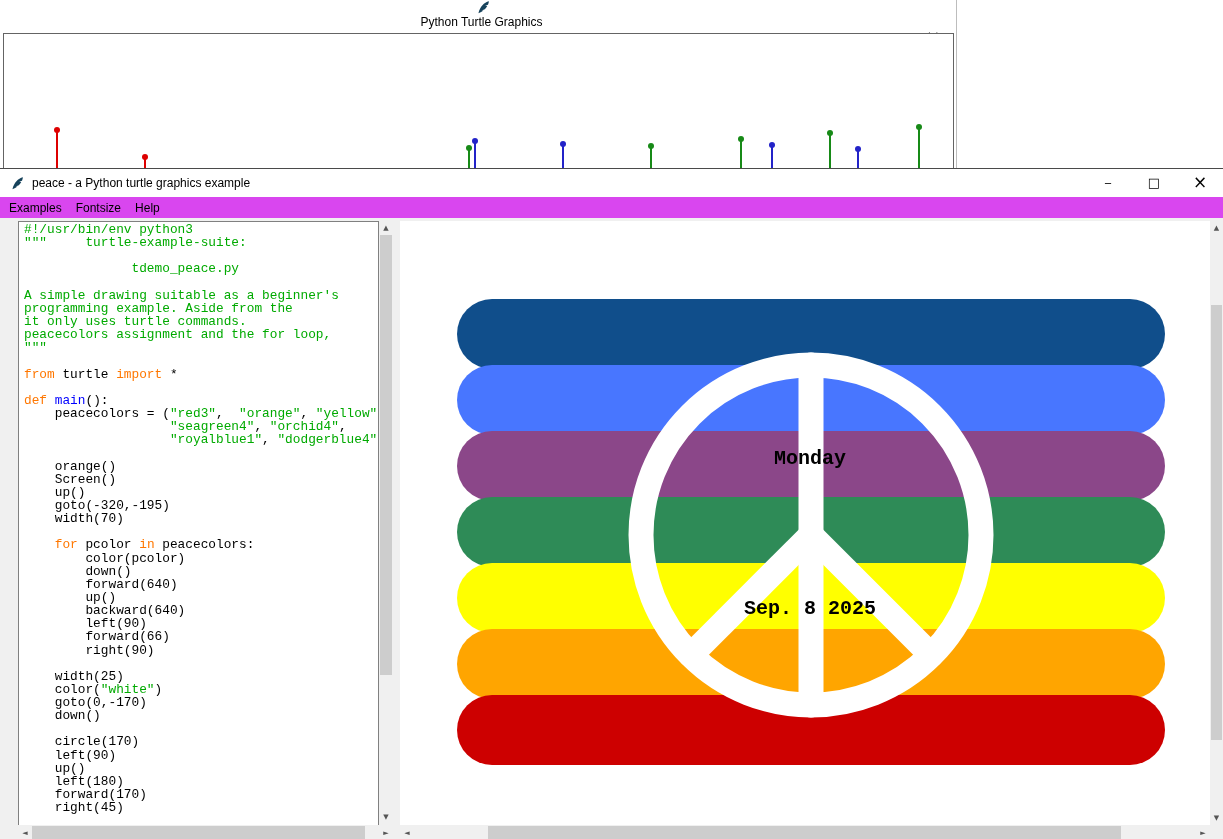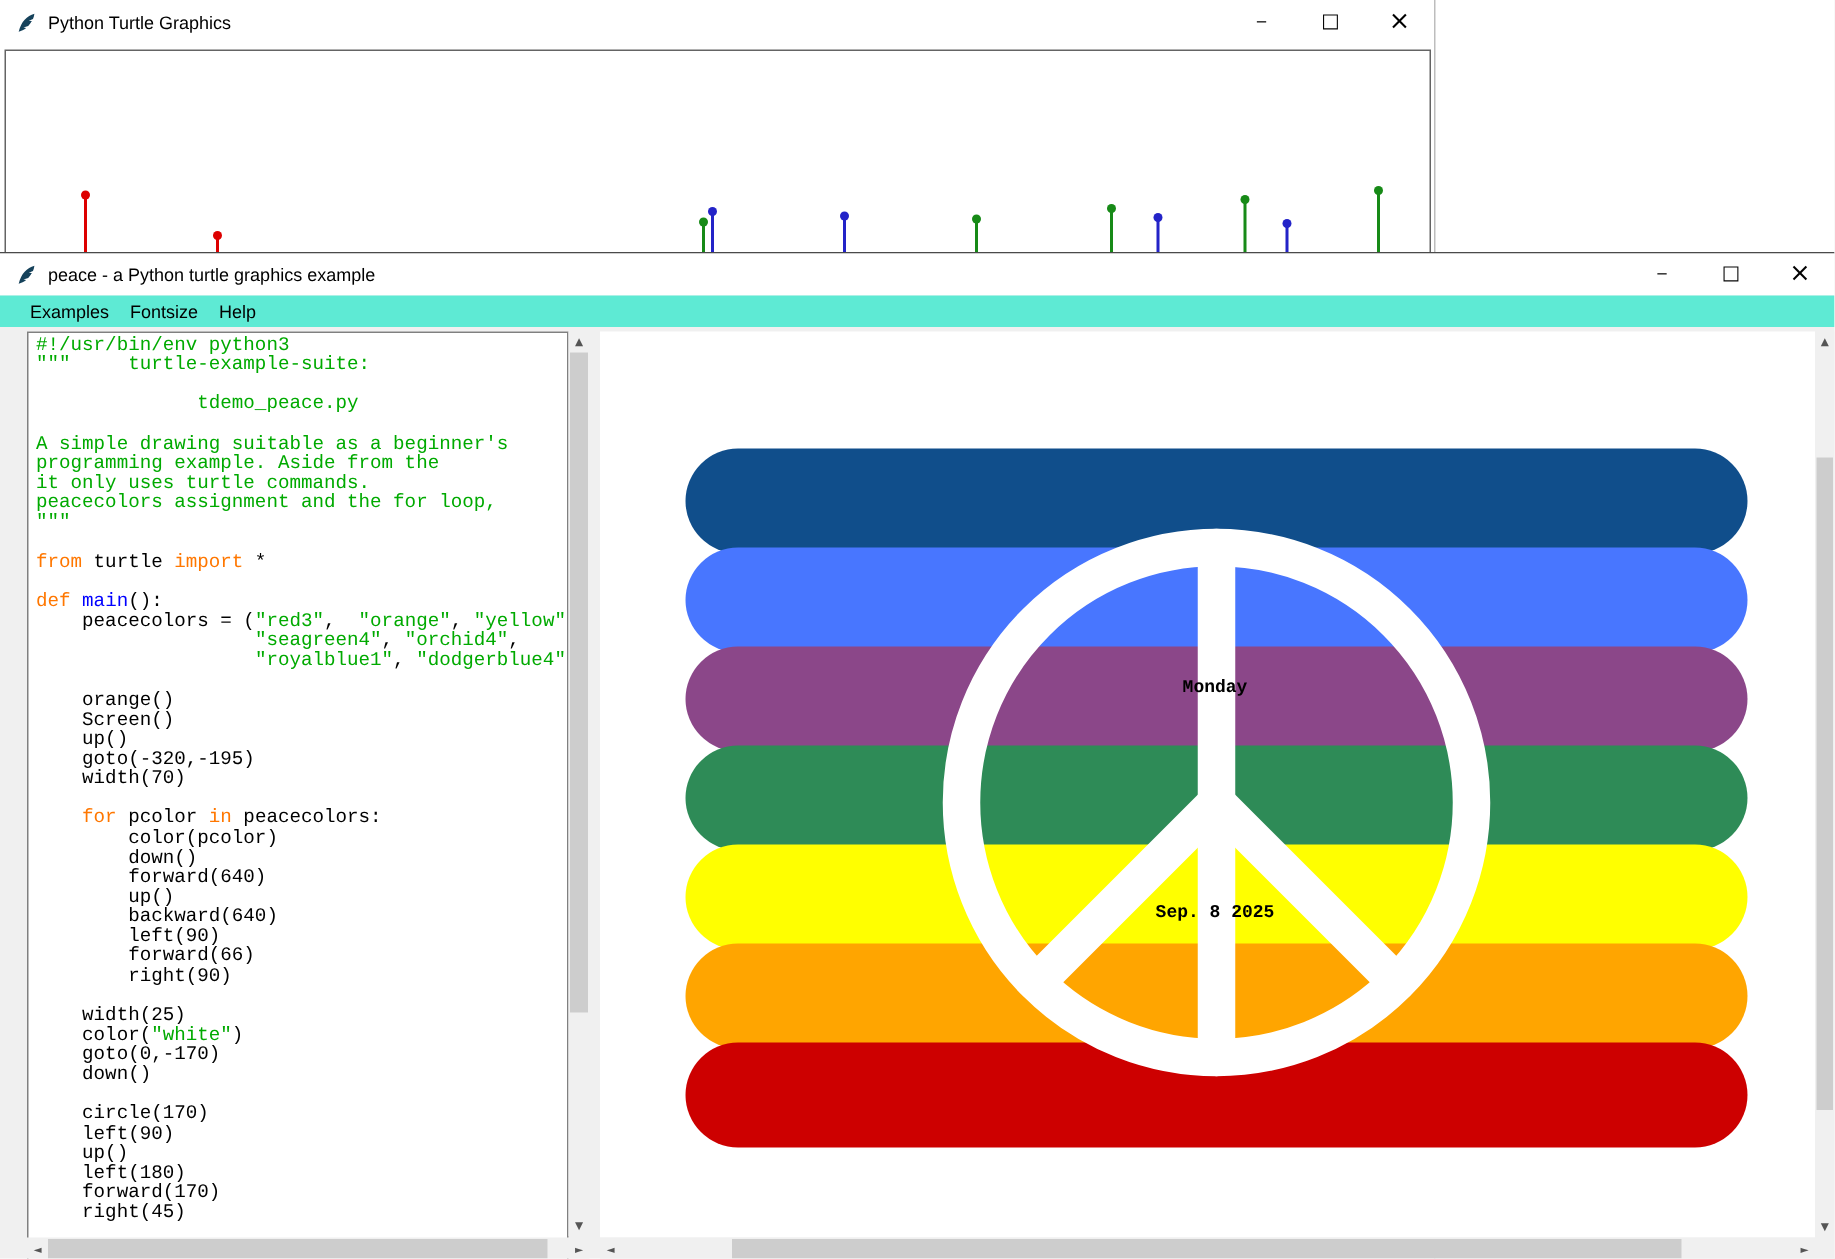--- a/index.html
+++ b/index.html
@@ -13,32 +13,32 @@
   .app-icon { margin-left:10px; flex:0 0 auto; }
   .tb-controls { margin-left:auto; display:flex; height:100%; }
   .tb-btn { width:46px; height:100%; display:flex; align-items:center; justify-content:center; color:#000; }
   .glyph-min  { font-size:10px; font-family:"DejaVu Sans", sans-serif; }
   .glyph-max  { font-size:13px; font-family:"DejaVu Sans", sans-serif; margin-top:-1px; }
   .glyph-close{ font-size:17px; font-family:"DejaVu Sans", sans-serif; margin-top:-2px; }
 
   
   #bg-window { position:absolute; left:0; top:0; width:957px; height:839px;
                background:#fff; border-right:1px solid #bdbdbd; }
-  #bg-titlebar { height:30px; }
+  #bg-titlebar { height:30px;flex-direction:column; }
   #bg-canvas { position:absolute; left:3px; top:33px; width:951px; height:800px;
                background:#fff; border:1px solid #646464; }
   .tree-stem { position:absolute; width:2px; }
   .tree-dot  { position:absolute; width:6px; height:6px; border-radius:3px; }
 
   
   #peace-window { position:absolute; left:0; top:168px; width:1223px; height:671px;
                   background:#f0f0f0; border-top:1px solid #4a4a4a; z-index:10; }
   #peace-titlebar { height:28px; }
-  #peace-menubar { height:21px; background:#5eead4; display:flex; align-items:center;
-                   font-size:12px; padding-left:13px; }
+  #peace-menubar { height:21px; background:#d946ef; display:flex; align-items:center;
+                   font-size:12px; padding-left:2px; }
   .menu-item { padding:2px 7px; color:#000; }
 
   
   #code-pane { position:absolute; left:18px; top:52px; width:361px; height:695px;
                background:#fff; border:1px solid #808080; overflow:hidden;
                padding:1px 0 0 5px; }
   .code-line { height:13.15px; line-height:13.15px; white-space:pre;
                font-family:"Liberation Mono","DejaVu Sans Mono",monospace;
                font-size:12.8px; color:var(--syn-plain,#000); }
   .tok-p { color:var(--syn-plain,#000); }
@@ -48,21 +48,21 @@
   .tok-c { color:var(--syn-comment,#00aa00); }
 
   
   #peace-canvas { position:absolute; left:400px; top:52px; width:810px; height:604px;
                   background:#fff; overflow:hidden; }
   .stripe { position:absolute; left:57px; width:708px; height:70px;
             border-radius:35px; z-index:1; }
   .peace-svg { position:absolute; left:0; top:0; z-index:2; }
   .canvas-label { position:absolute; z-index:3; transform:translate(-50%,-50%);
                   font-family:"Liberation Mono","DejaVu Sans Mono",monospace;
-                  font-weight:bold; font-size:12px; color:#000; white-space:nowrap; }
+                  font-weight:bold; font-size:20px; color:#000; white-space:nowrap; }
 
   
   .scrollbar { position:absolute; background:#f0f0f0; }
   .sb-thumb { position:absolute; background:#cdcdcd; }
   .scrollbar.v .sb-thumb { left:1px; right:1px; }
   .scrollbar.h .sb-thumb { top:1px; bottom:1px; }
   .sb-arrow { position:absolute; display:flex; align-items:center; justify-content:center;
               color:#555; font-size:7px; font-family:"DejaVu Sans", sans-serif; }
   .scrollbar.v .sb-arrow { width:100%; height:14px; }
   .scrollbar.h .sb-arrow { width:14px; height:100%; }

